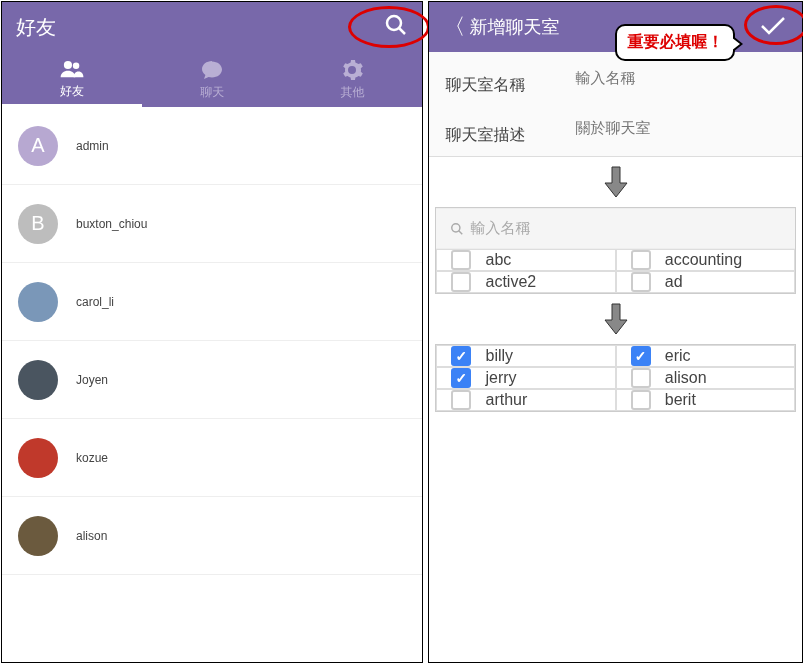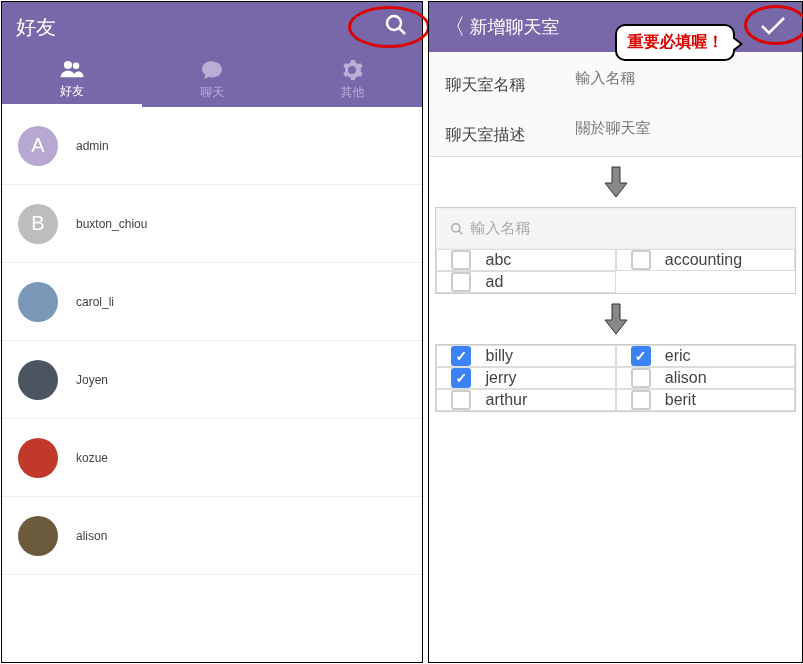--- a/index.html
+++ b/index.html
@@ -172,20 +172,24 @@
         <div class="cell">
             <span class="chk left-margin"></span>
             <span>abc</span>
           </div>
         <div class="cell">
             <span class="chk left-margin"></span>
             <span>accounting</span>
           </div>
         <div class="cell">
             <span class="chk left-margin"></span>
+            <span>active2</span>
+          </div>
+        <div class="cell">
+            <span class="chk left-margin"></span>
             <span>ad</span>
           </div>
       </div>
     </div>
 
     <div class="arrow-down">
       <svg viewBox="0 0 26 34" fill="#888" stroke="#333" stroke-width="1">
           <path d="M9 2h8v16h7L13 32 2 18h7z"></path>
         </svg>
     </div>

